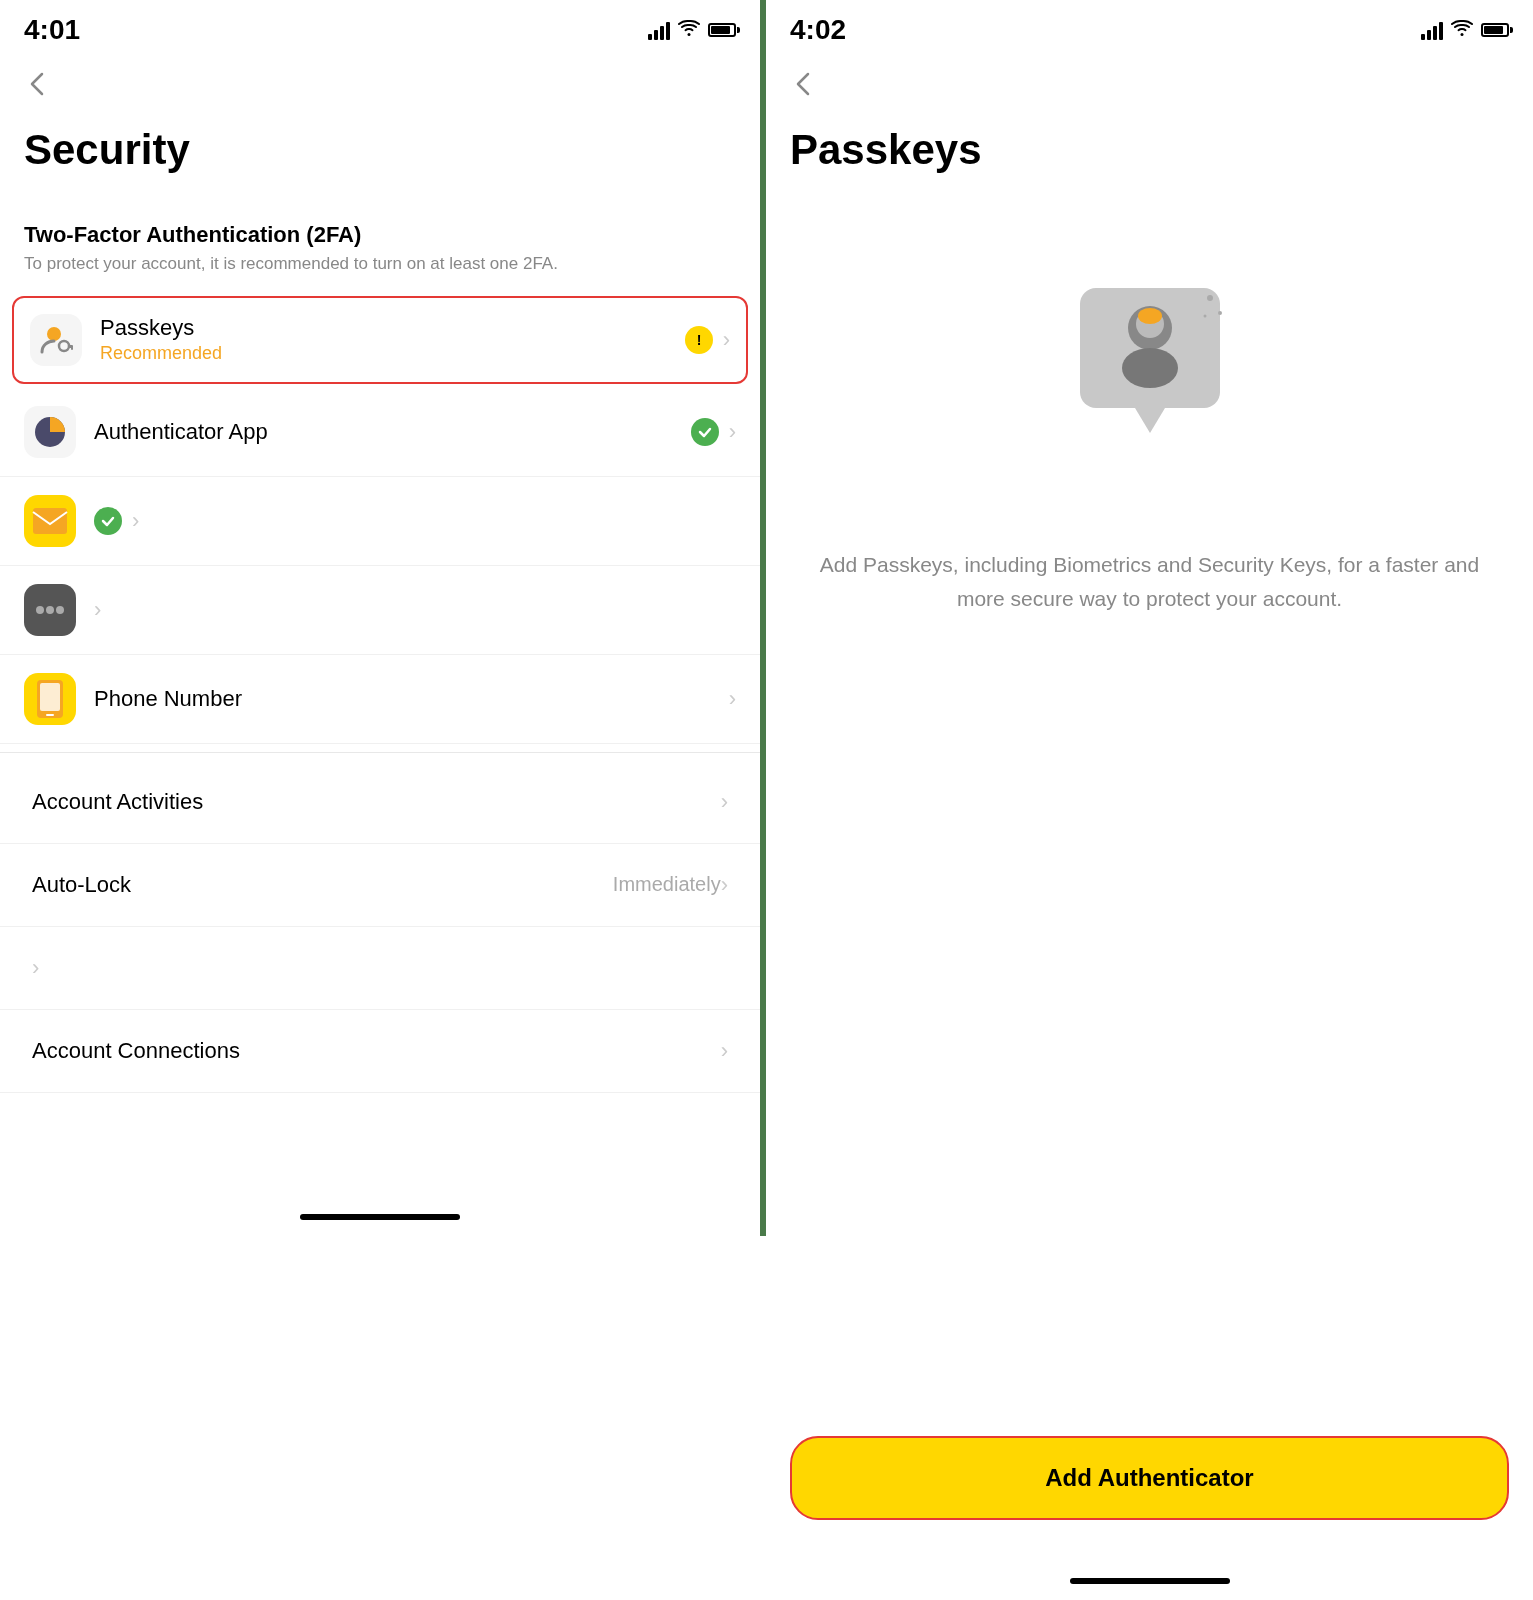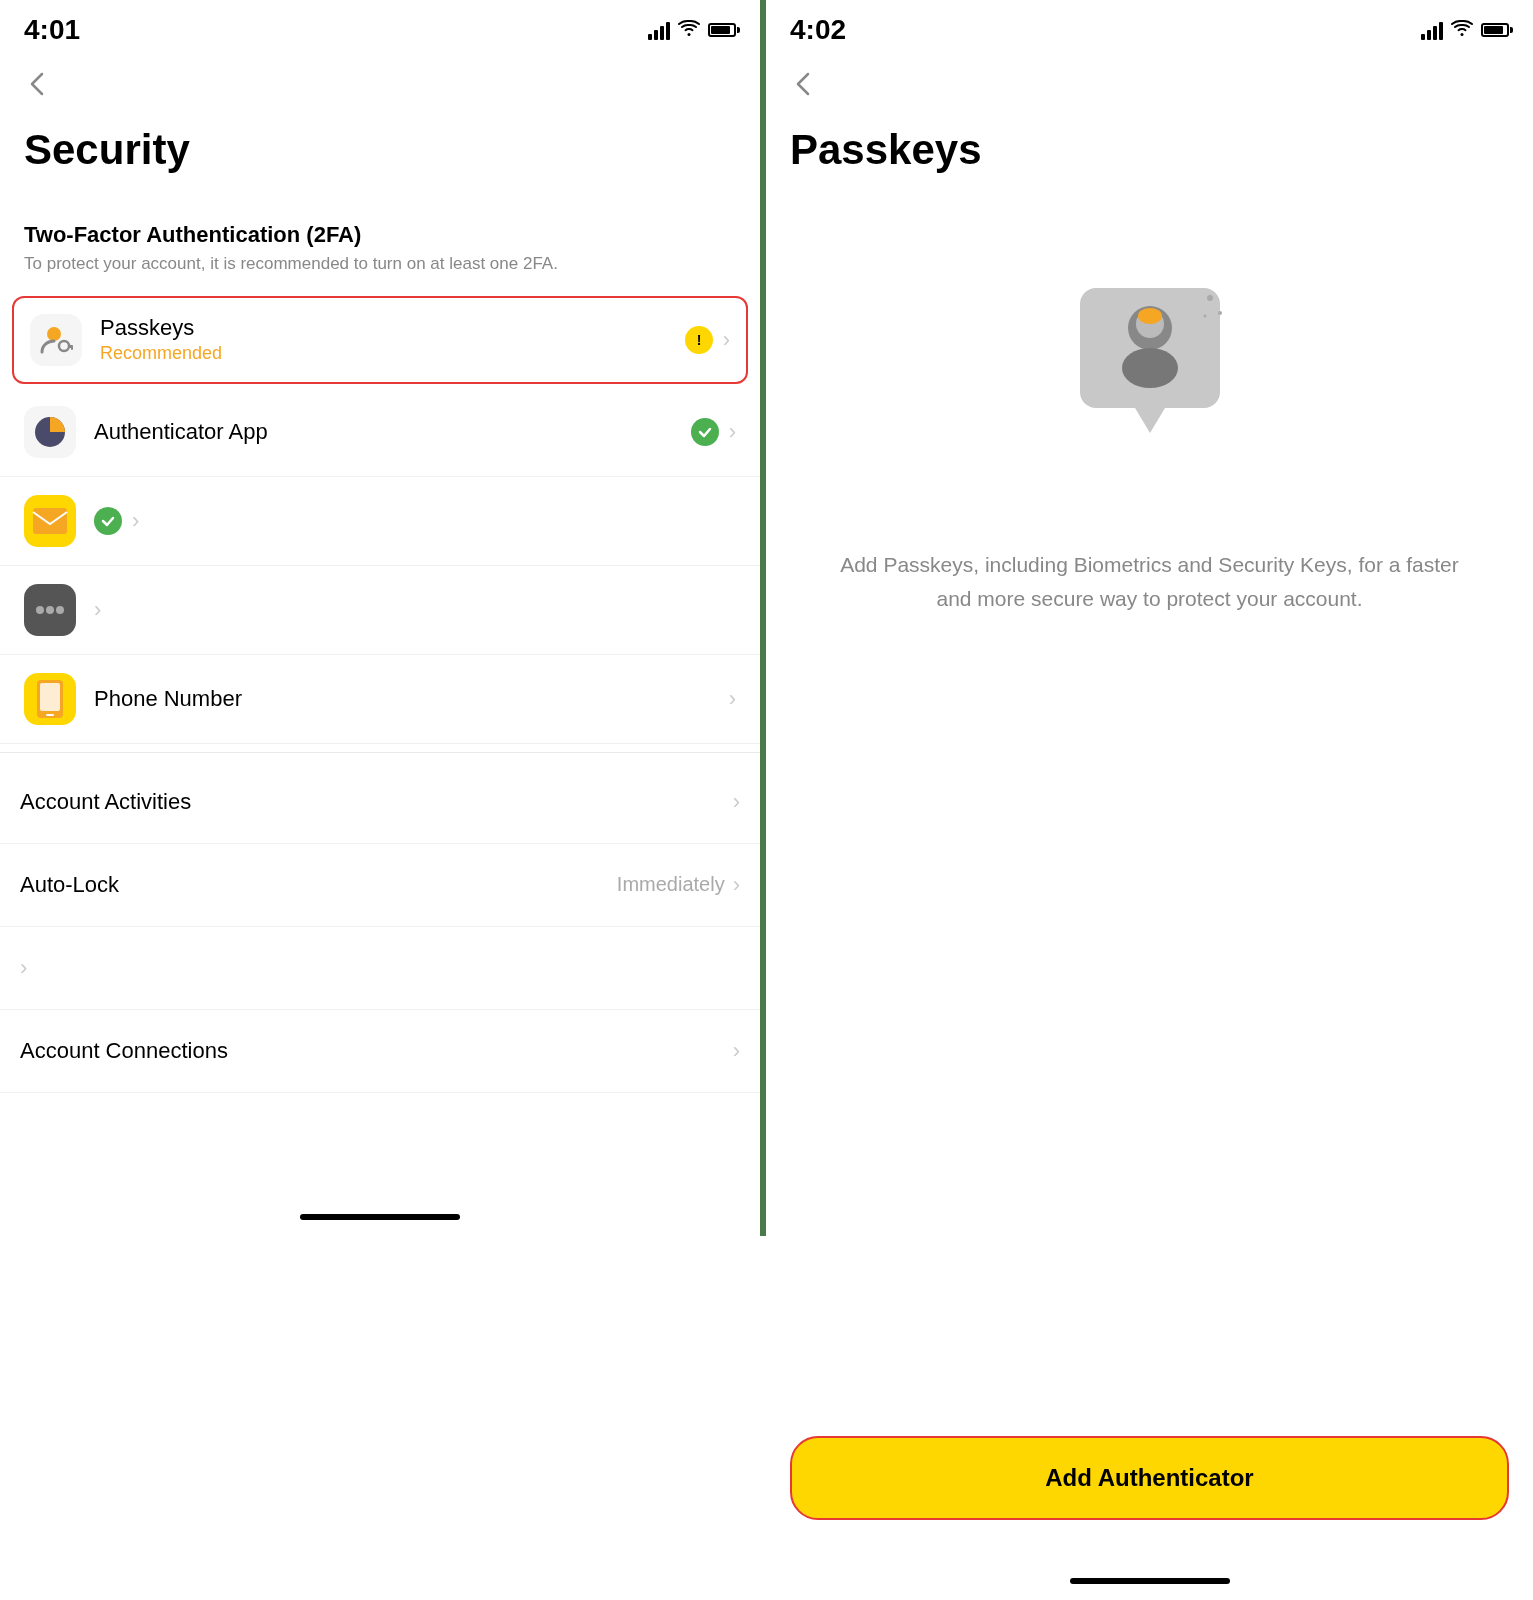--- a/index.html
+++ b/index.html
@@ -215,52 +215,51 @@
     .divider-section {
       height: 1px;
       background: #e8e8e8;
       margin: 8px 0;
     }
 
     
     .plain-list-item {
       display: flex;
       align-items: center;
-      padding: 28px 20px;
+      padding: 28px 32px;
       background: #fff;
       cursor: pointer;
       border-bottom: 1px solid #f0f0f0;
     }
     .plain-list-item-title {
       font-size: 22px;
       font-weight: 400;
       color: #000;
       flex: 1;
     }
     .plain-list-item-value {
       font-size: 20px;
       color: #aaa;
-      margin-right: 8px;
     }
 
     
     .home-indicator {
       position: absolute;
       bottom: 16px;
       left: 50%;
       transform: translateX(-50%);
       width: 160px;
       height: 6px;
       background: #000;
       border-radius: 3px;
     }
 
     .passkeys-description {
       text-align: center;
-      padding: 40px 69px 0;
+      padding: 40px 48px 0;
       color: #888;
       font-size: 21px;
       line-height: 1.6;
     }
 
     
     .add-auth-btn-container {
       position: absolute;
       bottom: 80px;
       left: 24px;

